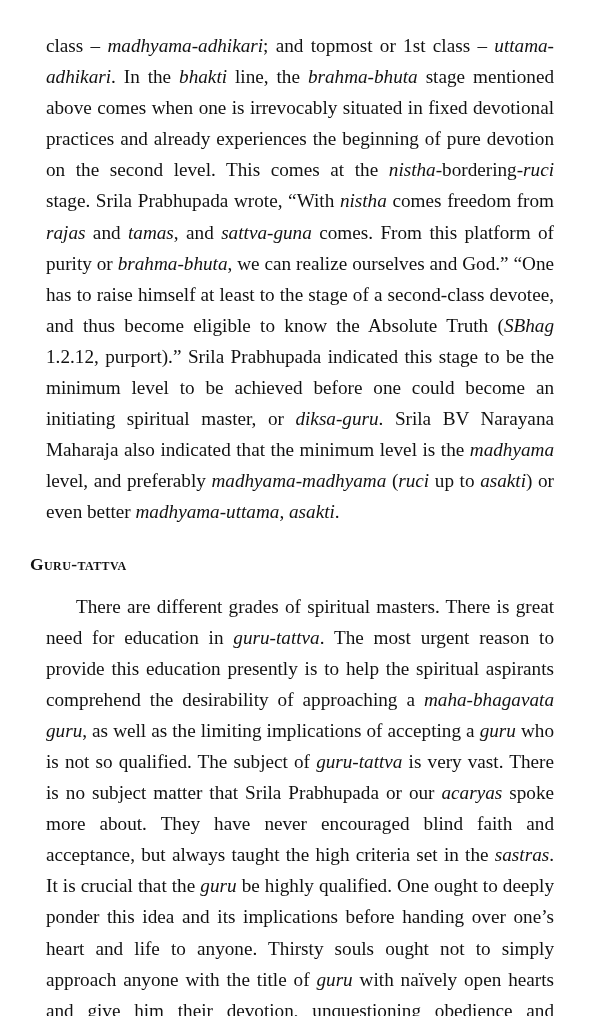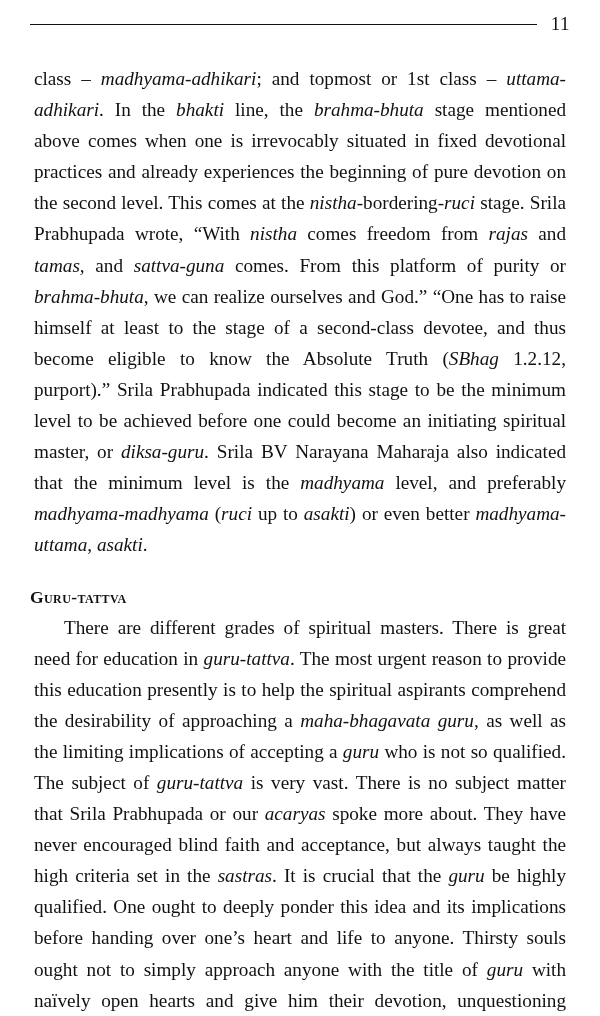--- a/index.html
+++ b/index.html
@@ -40,21 +40,21 @@
     font-size: 19px;
     line-height: 1;
     letter-spacing: 0.5px;
     color: #111111;
     padding-left: 2px;
   }
   .body-block {
     margin-top: 30px;
   }
   p.para {
-    margin: 4px;
+    margin: 16px;
     font-size: 19.2px;
     line-height: 1.62;
     text-align: justify;
     text-justify: inter-word;
     hyphens: none;
     color: #111111;
   }
   .indent {
     text-indent: 30px;
   }
@@ -70,24 +70,20 @@
   }
   i, em {
     font-style: italic;
   }
 </style>
 </head>
 <body>
 
 <div class="page">
 
-  <div class="header">
-    <div class="header-rule"></div>
-    <div class="page-number">11</div>
-  </div>
 
   <div class="body-block">
     <p class="para"><span>class – </span><i>madhyama-adhikari</i><span>; and topmost or 1st class – </span><i>uttama-adhikari</i><span>. In the </span><i>bhakti</i><span> line, the </span><i>brahma-bhuta</i><span> stage mentioned above comes when one is irrevocably situated in fixed devotional practices and already experiences the beginning of pure devotion on the second level. This comes at the </span><i>nistha</i><span>-bordering-</span><i>ruci</i><span> stage. Srila Prabhupada wrote, “With </span><i>nistha</i><span> comes freedom from </span><i>rajas</i><span> and </span><i>tamas</i><span>, and </span><i>sattva-guna</i><span> comes. From this platform of purity or </span><i>brahma-bhuta</i><span>, we can realize ourselves and God.” “One has to raise himself at least to the stage of a second-class devotee, and thus become eligible to know the Absolute Truth (</span><i>SBhag</i><span> 1.2.12, purport).” Srila Prabhupada indicated this stage to be the minimum level to be achieved before one could become an initiating spiritual master, or </span><i>diksa-guru</i><span>. Srila BV Narayana Maharaja also indicated that the minimum level is the </span><i>madhyama</i><span> level, and preferably </span><i>madhyama-madhyama</i><span> (</span><i>ruci</i><span> up to </span><i>asakti</i><span>) or even better </span><i>madhyama-uttama, asakti</i><span>.</span></p>
 
     <h2 class="section-heading">Guru-tattva</h2>
 
     <p class="para indent"><span>There are different grades of spiritual masters. There is great need for education in </span><i>guru-tattva</i><span>. The most urgent reason to provide this education presently is to help the spiritual aspirants comprehend the desirability of approaching a </span><i>maha-bhagavata guru</i><span>, as well as the limiting implications of accepting a </span><i>guru</i><span> who is not so qualified. The subject of </span><i>guru-tattva</i><span> is very vast. There is no subject matter that Srila Prabhupada or our </span><i>acaryas</i><span> spoke more about. They have never encouraged blind faith and acceptance, but always taught the high criteria set in the </span><i>sastras</i><span>. It is crucial that the </span><i>guru</i><span> be highly qualified. One ought to deeply ponder this idea and its implications before handing over one’s heart and life to anyone. Thirsty souls ought not to simply approach anyone with the title of </span><i>guru</i><span> with naïvely open hearts and give him their devotion, unquestioning obedience and surrender, without being informed about the qualities required of a genuine </span></p>
   </div>
 
 </div>

